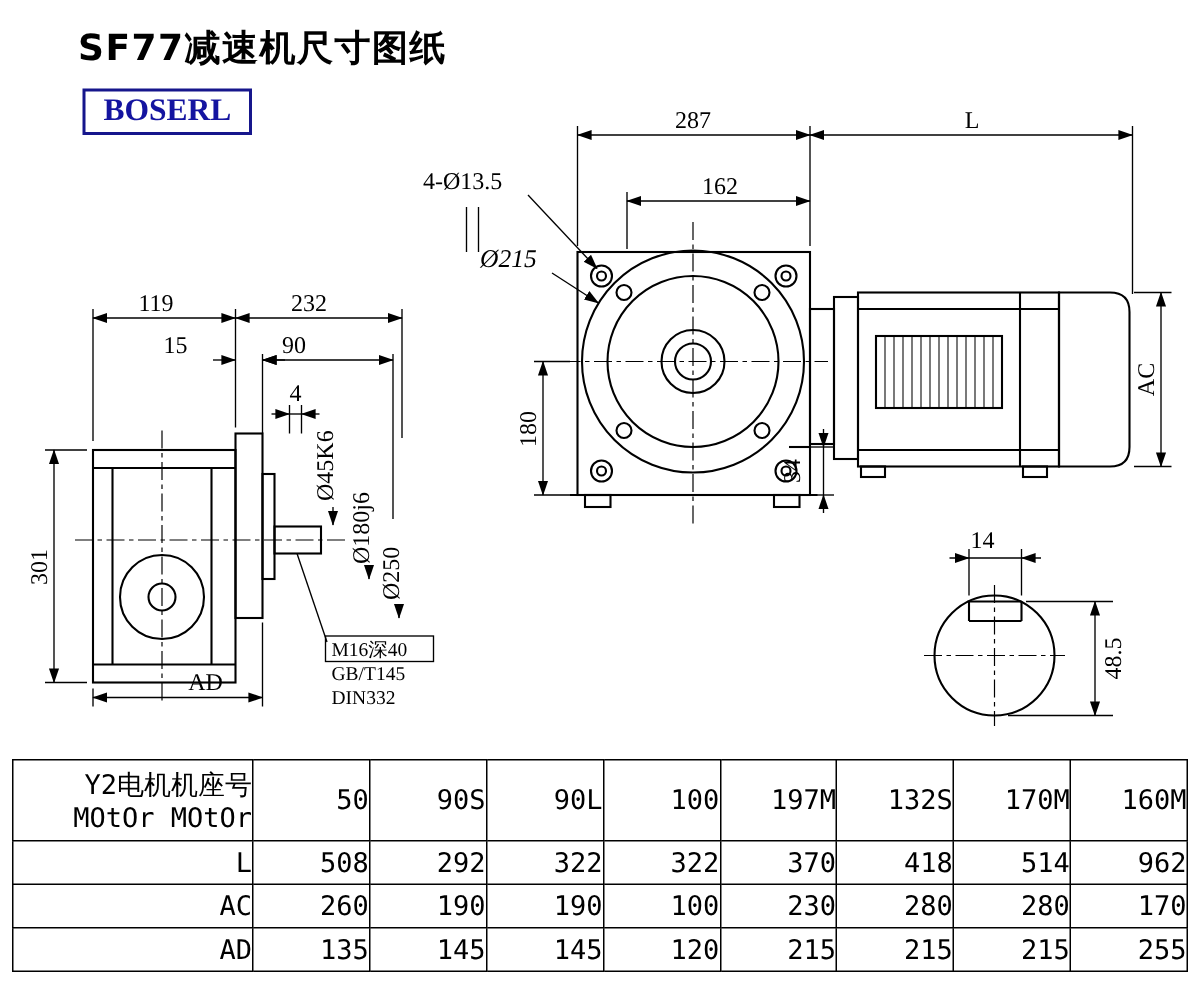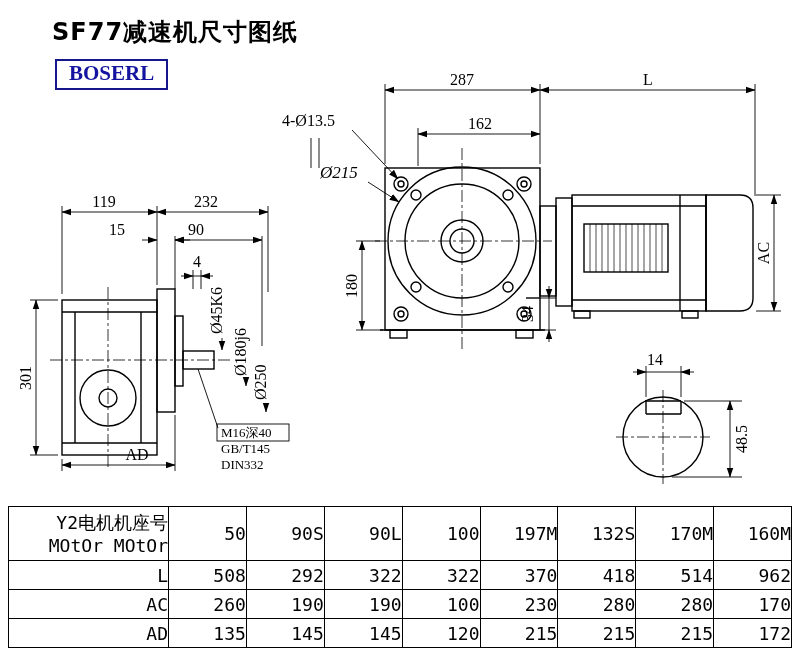--- a/index.html
+++ b/index.html
@@ -285,18 +285,18 @@
       </tr>
       <tr class="row">
         <td>AD</td>
         <td>135</td>
         <td>145</td>
         <td>145</td>
         <td>120</td>
         <td>215</td>
         <td>215</td>
         <td>215</td>
-        <td>172</td>
+        <td>255</td>
       </tr>
     </tbody>
   </table>
 
 </div>
 
 </body></html>

